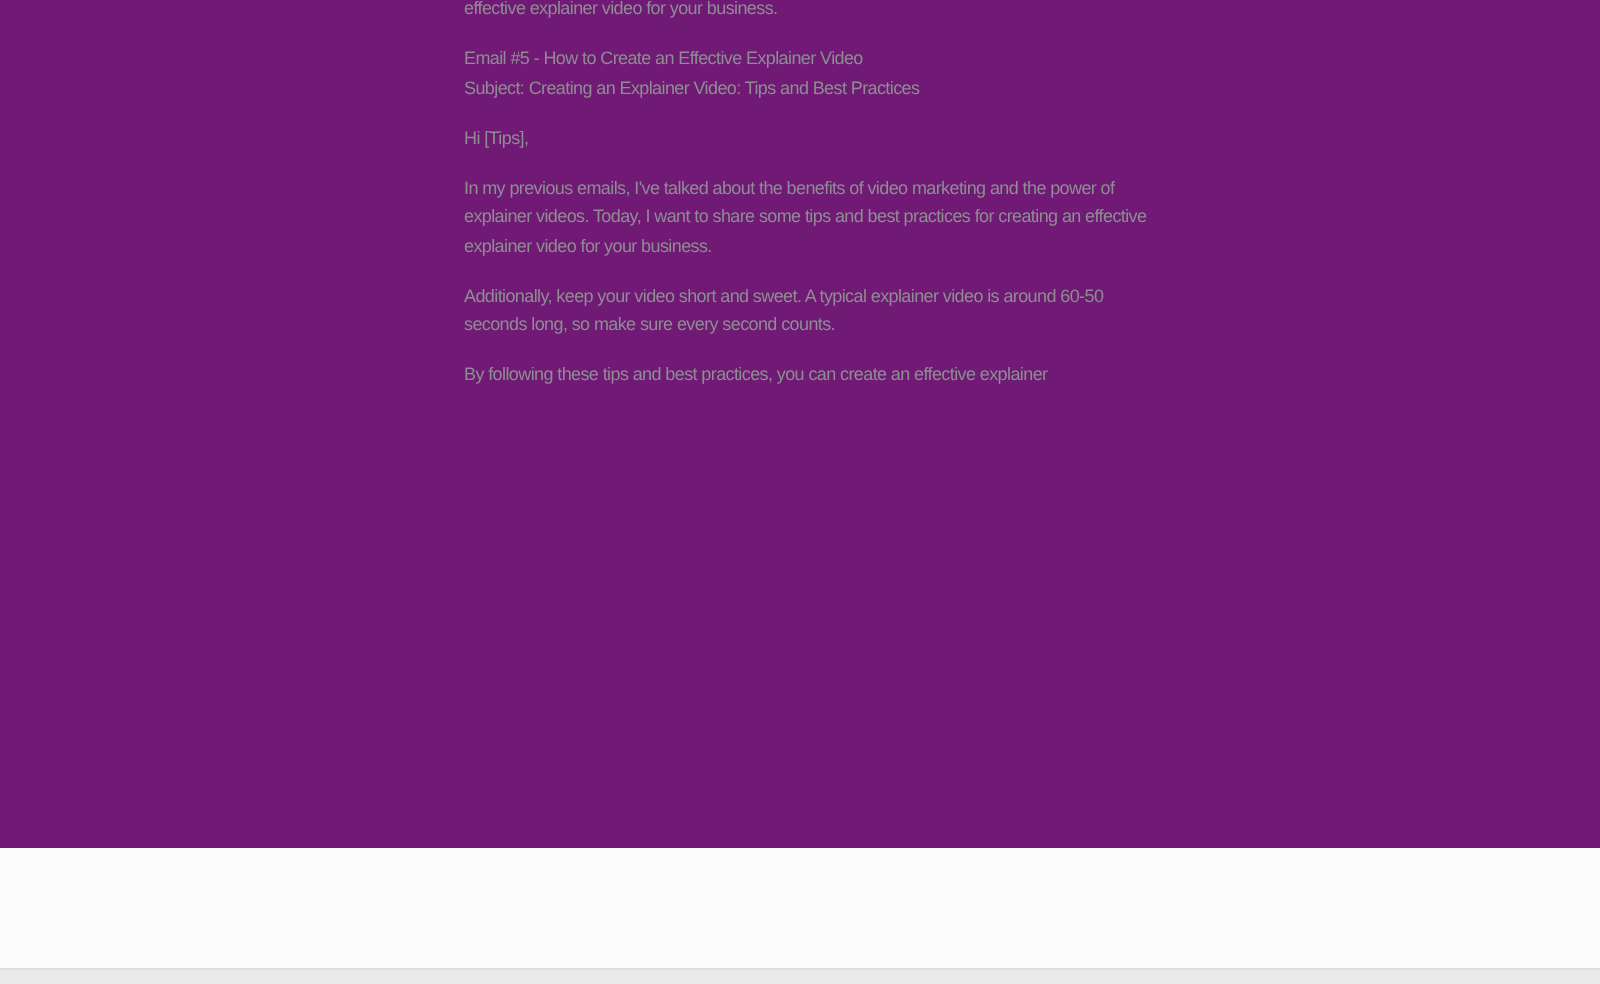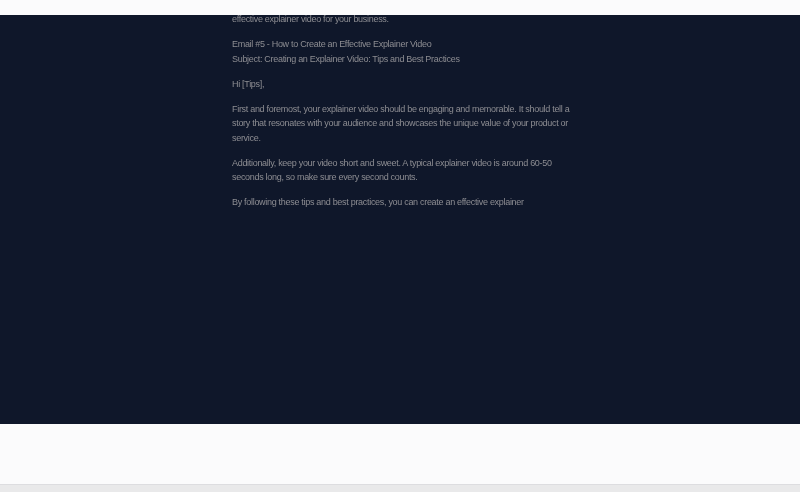--- a/index.html
+++ b/index.html
@@ -9,23 +9,23 @@
     height: 492px;
     overflow: hidden;
     background: #fbfbfc;
     font-family: "Liberation Sans", "DejaVu Sans", sans-serif;
     cursor: default;
   }
 
   
   .chat-area {
     position: absolute;
-    left: 0; top: 15px;
+    left: 0; top: 0;
     width: 800px; height: 424px;
-    background: #0f172a;
+    background: #701a75;
   }
   .msg-text {
     position: absolute;
     left: 232px; top: -3px;
     width: 430px;
     color: #8d8d92;
     font-size: 9px;
     line-height: 14.5px;
     letter-spacing: -0.3px;
   }
@@ -55,23 +55,23 @@
 <body>
 
 <div class="screen">
 
   <div class="chat-area">
     <div class="msg-text">
       <p>effective explainer video for your business.</p>
       <p>Email #5 - How to Create an Effective Explainer Video
 Subject: Creating an Explainer Video: Tips and Best Practices</p>
       <p>Hi [Tips],</p>
-      <p>First and foremost, your explainer video should be engaging and memorable. It should tell a
-story that resonates with your audience and showcases the unique value of your product or
-service.</p>
+      <p>In my previous emails, I've talked about the benefits of video marketing and the power of
+explainer videos. Today, I want to share some tips and best practices for creating an effective
+explainer video for your business.</p>
       <p>Additionally, keep your video short and sweet. A typical explainer video is around 60-50
 seconds long, so make sure every second counts.</p>
       <p>By following these tips and best practices, you can create an effective explainer</p>
     </div>
   </div>
 
   <div class="composer">
 
     
 

